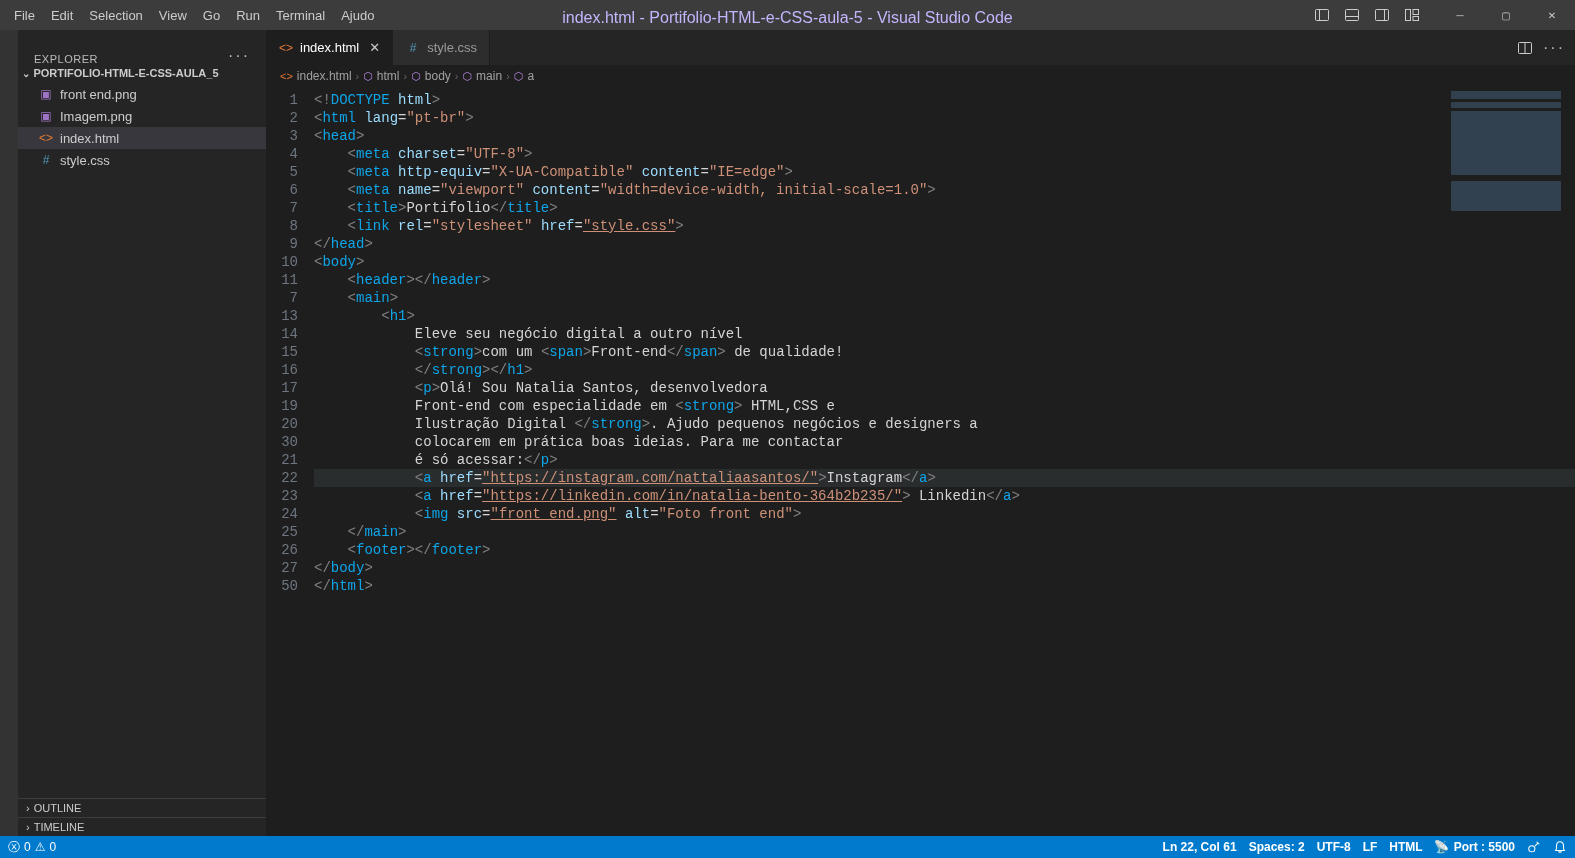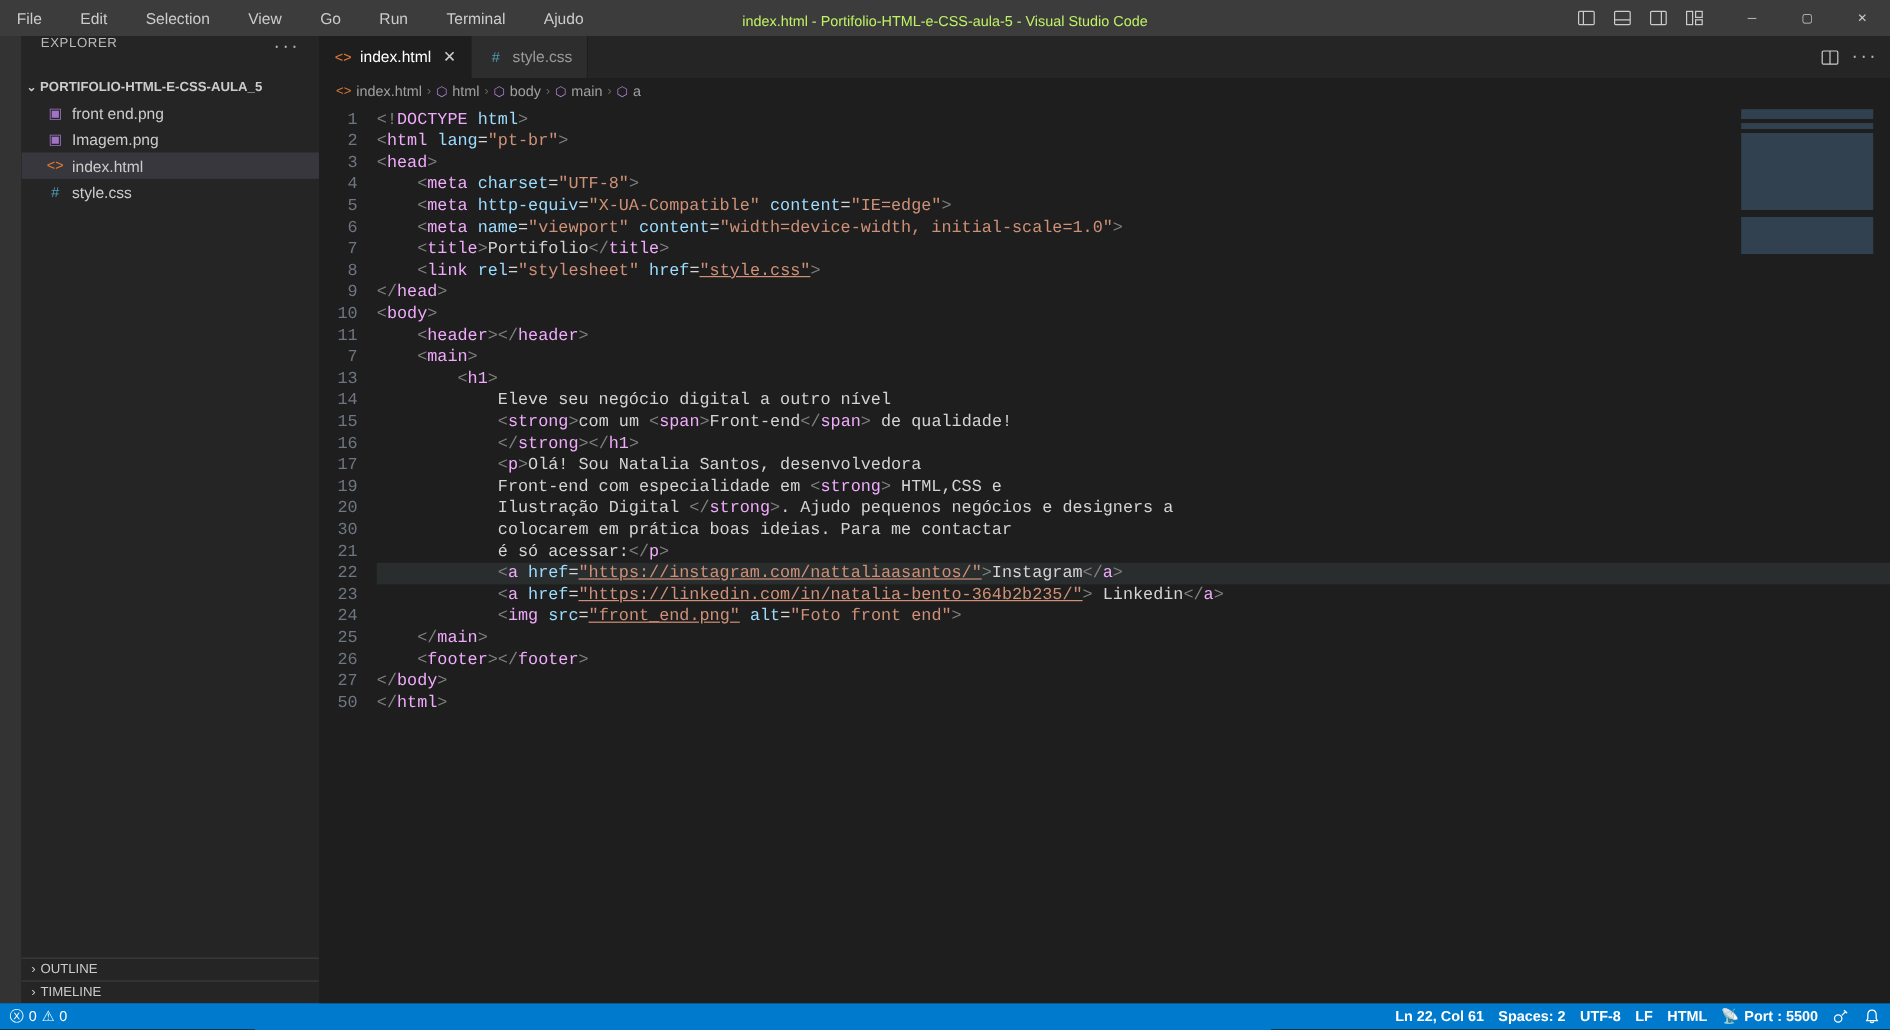--- a/index.html
+++ b/index.html
@@ -34,45 +34,45 @@
     overflow:hidden;
     display:flex; flex-direction:column;
   }
 
   
   .titlebar {
     height:30px; background: var(--titlebar);
     display:flex; align-items:center;
     padding-left:6px;
   }
-  .menu { display:flex; gap:16px; }
+  .menu { display:flex; gap:0; }
   .menu-item { padding:4px 8px; cursor:default; }
   .titlebar-center {
     position:absolute; left:0; right:0; top:0; height:36px;
     display:flex; justify-content:center; align-items:center;
     pointer-events:none;
-    color:#bef264; font-size:12px;
+    color:#c4b5fd; font-size:16px;
   }
   .titlebar-right { margin-left:auto; display:flex; align-items:center; gap:4px; }
   .layout-icons { display:flex; gap:0; padding-right:6px; }
   .layout-icons > div { width:30px; height:30px; display:flex; align-items:center; justify-content:center; }
   .win-controls { display:flex; }
   .win-controls > div { width:46px; height:30px; display:flex; align-items:center; justify-content:center; font-family: "Segoe MDL2 Assets","Segoe UI Symbol"; font-size:10px;}
 
   
   .main-row { flex:1; display:flex; min-height:0; }
 
   
   .activitybar { width:18px; background:#333333; display:flex; flex-direction:column; align-items:center; gap:18px; padding-top:10px;}
   .act-icon { width:28px; height:28px; display:flex; align-items:center; justify-content:center; color:#858585; font-size:17px;}
   .act-icon.active { color:#fff; }
 
   
   .sidebar { width:248px; background:#252526; display:flex; flex-direction:column; }
-  .side-header { height:35px; display:flex; align-items:flex-start; padding:0 16px; font-size:11px; letter-spacing:.5px; color:#bbbbbb; justify-content:space-between;}
+  .side-header { height:35px; display:flex; align-items:flex-end; padding:0 16px; font-size:11px; letter-spacing:.5px; color:#bbbbbb; justify-content:space-between;}
   .ellipsis { font-size:16px; letter-spacing:2px; color:#bbb; }
   .side-section-header { padding:2px 4px; font-size:11px; font-weight:bold; color:#ccc; display:flex; align-items:center; gap:3px;}
   .side-section-header .chev { font-size:10px; }
   .tree { padding-top:2px; flex:1; }
   .tree-item { height:22px; display:flex; align-items:center; padding-left:20px; gap:6px; font-size:13px; color:#ccc;}
   .tree-item.selected { background:#37373d; }
   .fi-icon { width:16px; text-align:center; font-size:12px; }
   .fi-img { color:#a074c4;}
   .fi-html { color:#e37933;}
   .fi-css { color:#519aba;}
@@ -93,21 +93,21 @@
 
   
   .editor-body { flex:1; display:flex; background:#1e1e1e; font-family: Consolas,"Courier New",monospace; font-size:14px; overflow:hidden; position:relative;}
   .gutter { width:48px; text-align:right; padding:4px 16px 0 0; color:#6e7681;}
   .gutter div { height:18px; line-height:18px; }
   .code { flex:1; padding-top:4px; white-space:pre; color:#d4d4d4; position:relative;}
   .code .line { height:18px; line-height:18px; }
   .code .hl { background:#2a2d2e; }
 
   .tk-gray{color:#808080;}
-  .tk-blue{color:#f0abfc;}
+  .tk-blue{color:#0ea5e9;}
   .tk-lb{color:#9cdcfe;}
   .tk-str{color:#ce9178;}
   .tk-wht{color:#d4d4d4;}
   .tk-ul{text-decoration:underline;}
 
   .minimap { position:absolute; right:14px; top:4px; width:110px; height:140px; opacity:.45; background:
     linear-gradient(#4a6b8a 0 6%, transparent 6% 8%, #4a6b8a 8% 12%, transparent 12% 14%, #4a6b8a 14% 60%, transparent 60% 64%, #4a6b8a 64% 86%, transparent 86%);
   }
 
   

